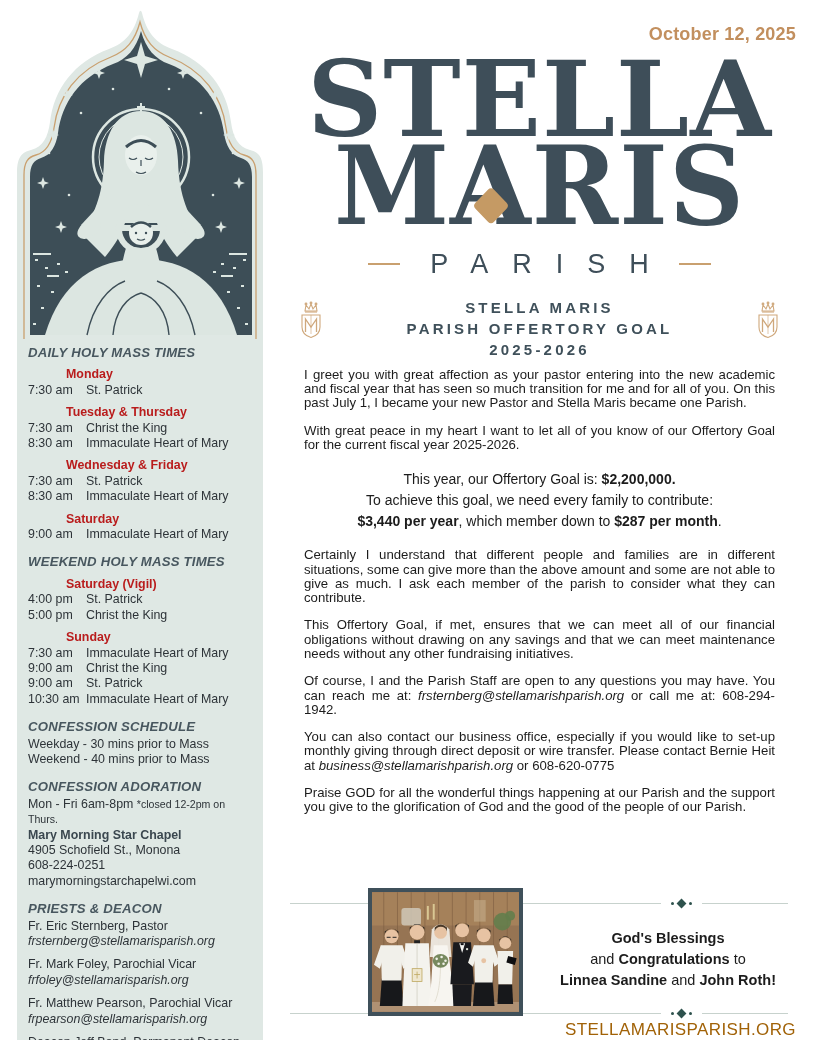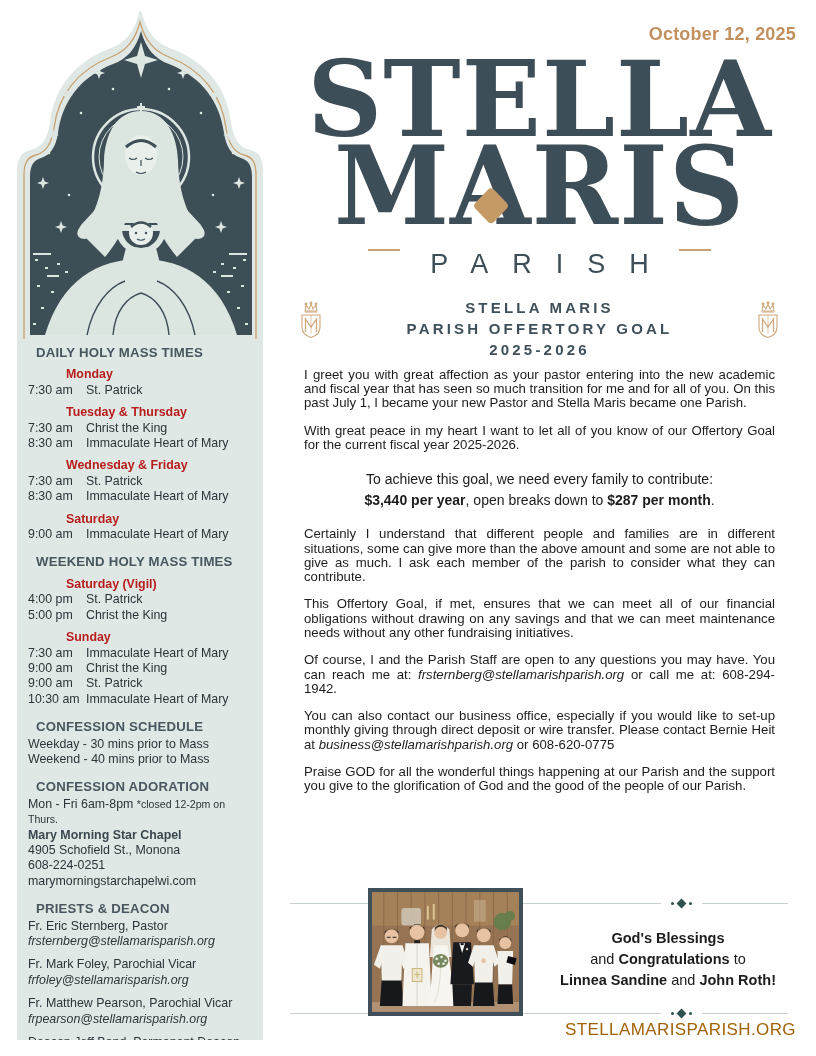--- a/index.html
+++ b/index.html
@@ -3,39 +3,39 @@
 <meta charset="utf-8">
 <style>
   html,body{margin:0;padding:0;}
   body{width:816px;height:1056px;background:#ffffff;position:relative;overflow:hidden;
        font-family:"Liberation Sans", sans-serif;color:#1d1d1d;}
   
   .sidebar{position:absolute;left:17px;top:5px;width:246px;height:1035px;display:flex;flex-direction:column;}
   .arch{display:block;width:246px;height:334px;flex:0 0 auto;}
   .sb-body{flex:1 1 auto;background:#dfe8e4;padding:6px 11px 10px 11px;box-sizing:border-box;overflow:hidden;
            font-size:12.4px;line-height:15.4px;color:#2d3338;}
-  .sb-title{font-size:13.2px;font-weight:700;color:#48575f;letter-spacing:.2px;margin:12px 0 2px 8px;}
+  .sb-title{font-size:13.2px;font-weight:700;color:#48575f;letter-spacing:.2px;margin:12px 0 2px 0;font-style:italic;}
   .sb-title.first{margin-top:0;}
   .day{font-weight:700;color:#b91c1c;margin-top:7px;padding-left:38px;}
   .mrow{display:flex;}
   .mrow .t{width:58px;flex:0 0 auto;}
   .sb-note{font-size:10.6px;}
   .sb-bold{font-weight:700;color:#3a474f;}
   .sb-em{font-style:italic;}
   .sb-person{margin-top:8px;}
   
   .date{position:absolute;top:24px;right:20px;font-size:18px;font-weight:600;color:#c28f5e;letter-spacing:.2px;}
   .main{position:absolute;left:304px;top:0;width:471px;}
   .logo-block{margin-top:56px;text-align:center;color:#3e4e59;position:relative;}
   .logo-word{font-family:"DejaVu Serif", serif;font-weight:600;font-size:104px;line-height:.84;letter-spacing:1px;
              transform:scaleY(1.04);}
   .logo-maris{position:relative;display:block;}
   .logo-diamond{position:absolute;left:37%;top:56%;width:26px;height:26px;background:#c59a64;border-radius:4px;
                 transform:rotate(45deg);}
-  .parish-row{display:flex;align-items:flex-start;justify-content:center;margin-top:18px;}
+  .parish-row{display:flex;align-items:center;justify-content:center;margin-top:18px;}
   .parish-row .gline{height:2px;width:32px;background:#c9a06f;flex:0 0 auto;}
   .parish-word{font-size:27px;letter-spacing:24px;text-indent:24px;color:#3e4e59;font-weight:500;margin:0 6px;}
   .heading-block{margin-top:17px;position:relative;text-align:center;}
   .heading-line{font-size:15px;font-weight:700;letter-spacing:3.2px;color:#3f505a;line-height:21px;}
   .emblem{position:absolute;top:4px;width:26px;height:38px;}
   .emblem.left{left:-6px;}
   .emblem.right{right:-6px;}
   
   .letter{margin-top:8px;font-size:13.2px;line-height:14.3px;color:#1c1c1c;}
   .letter p{margin:0 0 13px 0;text-align:justify;}
@@ -279,22 +279,23 @@
     </svg>
     <div class="heading-line">STELLA MARIS</div>
     <div class="heading-line">PARISH OFFERTORY GOAL</div>
     <div class="heading-line">2025-2026</div>
   </div>
 
   <div class="letter">
     <p>I greet you with great affection as your pastor entering into the new academic and fiscal year that has seen so much transition for me and for all of you. On this past July 1, I became your new Pastor and Stella Maris became one Parish.</p>
     <p>With great peace in my heart I want to let all of you know of our Offertory Goal for the current fiscal year 2025-2026.</p>
     <div class="goal">
+      <div><span>This year, our Offertory Goal is: </span><span class="b">$2,200,000.</span></div>
       <div>To achieve this goal, we need every family to contribute:</div>
-      <div><span class="b">$3,440 per year</span><span>,  open breaks down to </span><span class="b">$287 per month</span><span>.</span></div>
+      <div><span class="b">$3,440 per year</span><span>,  which member down to </span><span class="b">$287 per month</span><span>.</span></div>
     </div>
     <p>Certainly I understand that different people and families are in different situations, some can give more than the above amount and some are not able to give as much. I ask each member of the parish to consider what they can contribute.</p>
     <p>This Offertory Goal, if met, ensures that we can meet all of our financial obligations without drawing on any savings and that we can meet maintenance needs without any other fundraising initiatives.</p>
     <p><span>Of course, I and the Parish Staff are open to any questions you may have. You can reach me at: </span><span class="em">frsternberg@stellamarishparish.org</span><span> or call me at: </span><span>608-294-1942.</span></p>
     <p><span>You can also contact our business office, especially if you would like to set-up monthly giving through direct deposit or wire transfer. Please contact Bernie Heit at </span><span class="em">business@stellamarishparish.org</span><span> or </span><span>608-620-0775</span></p>
     <p>Praise GOD for all the wonderful things happening at our Parish and the support you give to the glorification of God and the good of the people of our Parish.</p>
   </div>
 </main>
 
 <div class="bottom">

